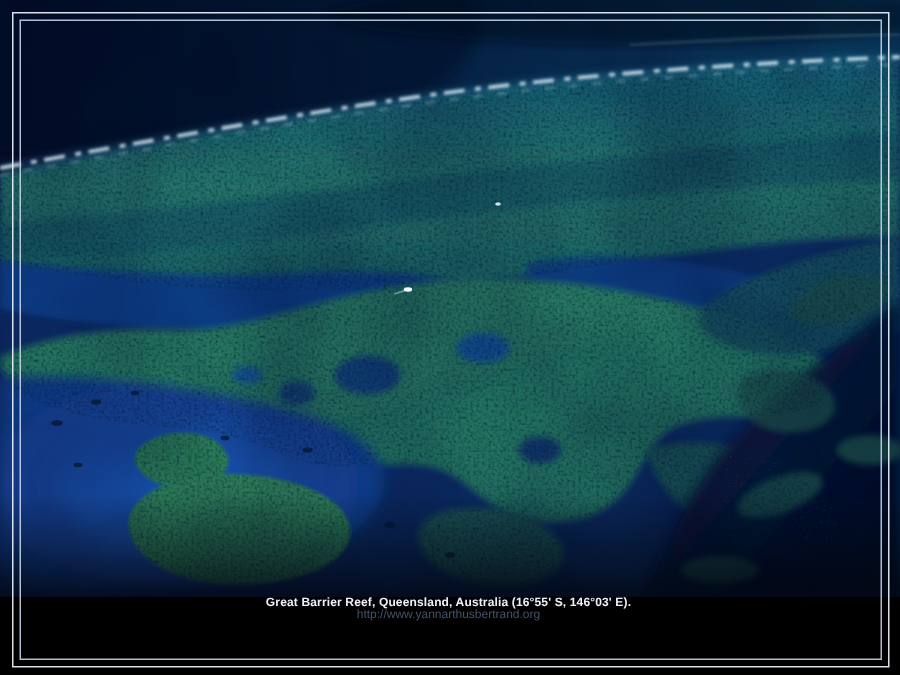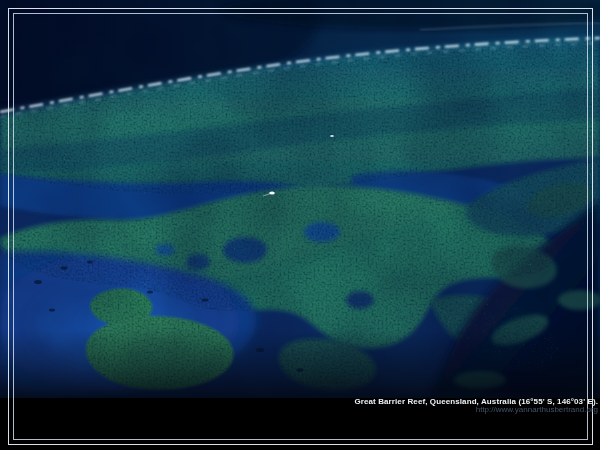--- a/index.html
+++ b/index.html
@@ -5,21 +5,21 @@
   html,body{margin:0;padding:0;}
   body{
     width:600px;height:450px;background:#000;overflow:hidden;position:relative;
     font-family:"Liberation Sans",sans-serif;
   }
   .photo{position:absolute;left:0;top:0;width:600px;height:398px;z-index:1;}
   .photo svg{display:block;}
   .frame{position:absolute;pointer-events:none;z-index:5;}
   .frame.outer{left:8px;top:8px;right:7px;bottom:5px;border:1px solid rgba(238,243,250,0.92);}
   .frame.inner{left:13px;top:13px;right:12px;bottom:10px;border:1px solid rgba(208,222,240,0.85);}
-  .caption{position:absolute;right:2px;left:0;top:398px;z-index:6;text-align:right;}
+  .caption{position:absolute;right:2px;left:0;top:398px;z-index:6;text-align:center;}
   .caption .loc{color:#eef2f6;font-size:8px;font-weight:bold;line-height:8px;letter-spacing:0.1px;}
   .caption .url{color:#42536a;font-size:8px;line-height:8px;}
 </style>
 </head>
 <body>
 
 <div class="photo">
   <svg width="600" height="398" viewBox="0 0 600 398" preserveAspectRatio="none">
     <defs>
       <linearGradient id="lgOcean" x1="0" y1="0" x2="1" y2="0.7">

